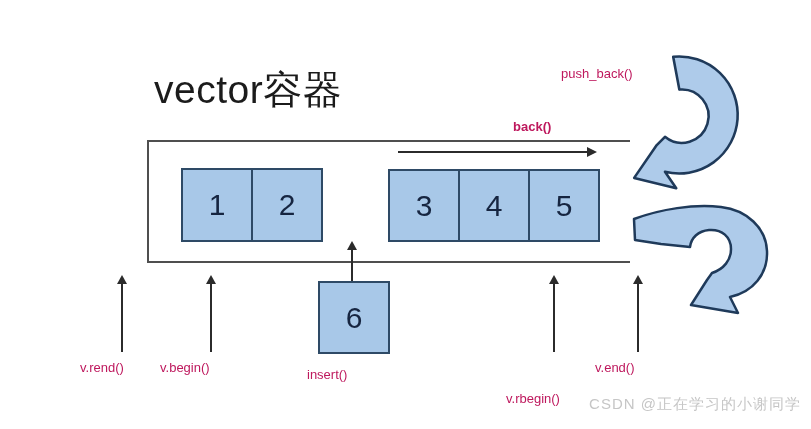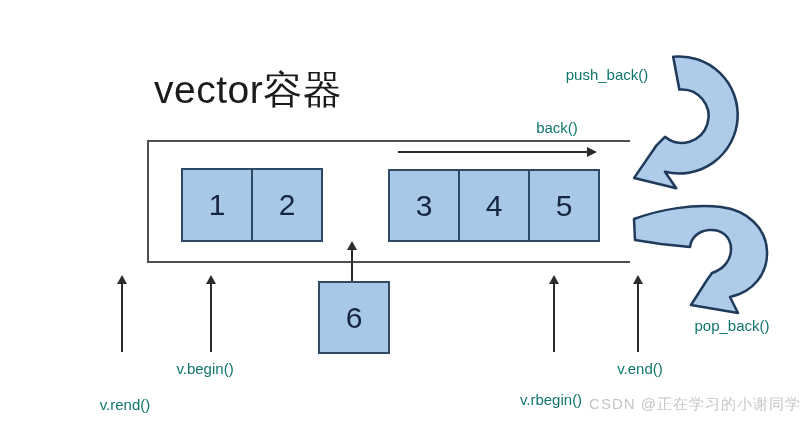--- a/index.html
+++ b/index.html
@@ -6,21 +6,21 @@
   #stage {
     position:relative; width:811px; height:429px; overflow:hidden;
     background:#ffffff; font-family:"Liberation Sans", sans-serif;
   }
   .abs { position:absolute; }
 
   
   #title { left:154px; top:63px; font-size:39px; color:#1b1b1b; letter-spacing:0.5px; }
 
   
-  .lbl { font-size:15px; color:#0f766e; text-align:center; white-space:nowrap; }
+  .lbl { font-size:13px; color:#be185d; white-space:nowrap; }
 
   
   #container-outline {
     left:147px; top:140px; width:483px; height:123px;
     border:2px solid #4f4f4f; border-right:none; box-sizing:border-box;
   }
 
   
   .cellrow { display:flex; }
   .cell {
@@ -55,21 +55,21 @@
     text-shadow:1px 1px 0 #ffffff;
   }
 </style>
 </head>
 <body>
 
 <div id="stage">
 
   <div id="title" class="abs">vector容器</div>
 
-  <div class="abs lbl" style="left:513px; top:119px; width:88px;">back()</div>
+  <div class="abs lbl" style="left:513px; top:119px; width:88px;font-weight:bold;">back()</div>
 
   <div id="container-outline" class="abs"></div>
 
   <div class="abs harrow" style="left:398px; top:151px; width:197px;"></div>
 
   <div id="group1" class="abs cellrow" style="left:181px; top:168px;">
     <div class="cell">1</div>
     <div class="cell">2</div>
   </div>
 
@@ -83,26 +83,26 @@
     <div class="cell">6</div>
   </div>
 
   <div class="abs varrow" style="left:351px; top:250px; height:31px;"></div>
 
   <div class="abs varrow" style="left:121px; top:284px; height:68px;"></div>
   <div class="abs varrow" style="left:210px; top:284px; height:68px;"></div>
   <div class="abs varrow" style="left:553px; top:284px; height:68px;"></div>
   <div class="abs varrow" style="left:637px; top:284px; height:68px;"></div>
 
-  <div class="abs lbl" style="left:80px;  top:360px; width:90px;margin-top:36px;">v.rend()</div>
+  <div class="abs lbl" style="left:80px;  top:360px; width:90px;">v.rend()</div>
   <div class="abs lbl" style="left:160px; top:360px; width:90px;">v.begin()</div>
+  <div class="abs lbl" style="left:307px; top:367px; width:90px;">insert()</div>
   <div class="abs lbl" style="left:506px; top:360px; width:90px;margin-top:31px;">v.rbegin()</div>
   <div class="abs lbl" style="left:595px; top:360px; width:90px;">v.end()</div>
   <div class="abs lbl" style="left:561px; top:66px; width:92px;">push_back()</div>
-  <div class="abs lbl" style="left:687px; top:317px; width:90px;">pop_back()</div>
 
   <svg class="abs curve" style="left:628px; top:52px;" width="115" height="145" viewBox="0 0 112 140">
     <path d="M 44 4 A 57 57 0 1 1 36 116 L 47 132 L 6 122 L 28 90 L 36 82 A 26 26 0 1 0 50 36 Z" fill="#aecbea"></path>
   </svg>
 
   <svg class="abs curve" style="left:631px; top:203px;" width="140" height="114" viewBox="0 0 140 114">
     <path d="M 3 16
              C 30 6, 62 1, 90 4
              C 116 7, 135 25, 136 48
              C 137 71, 122 89, 99 94

